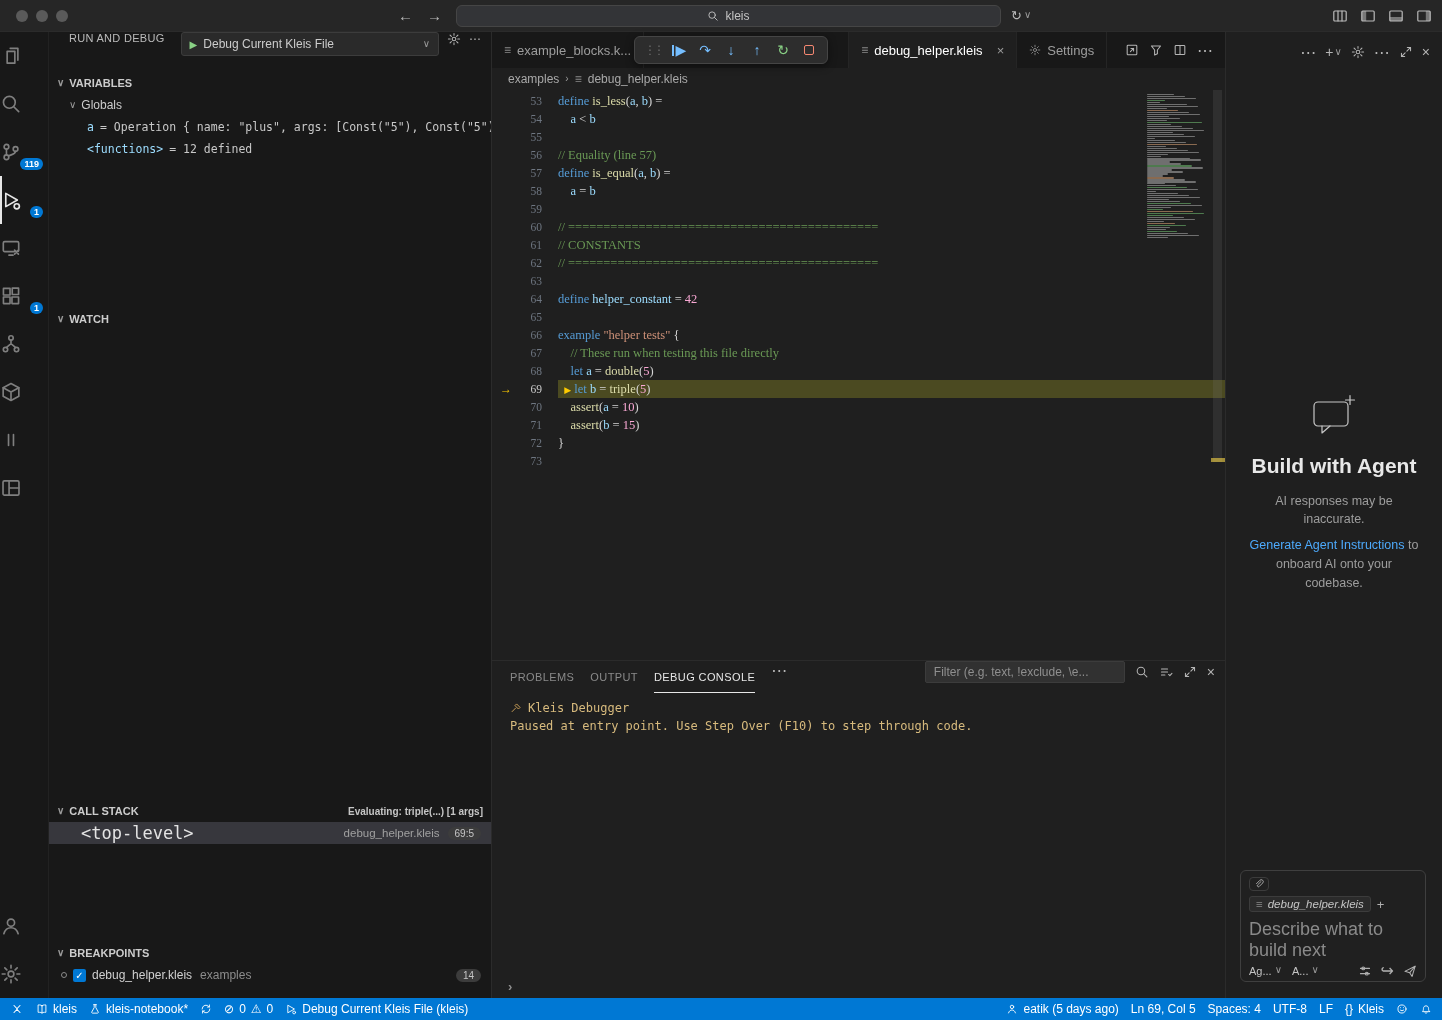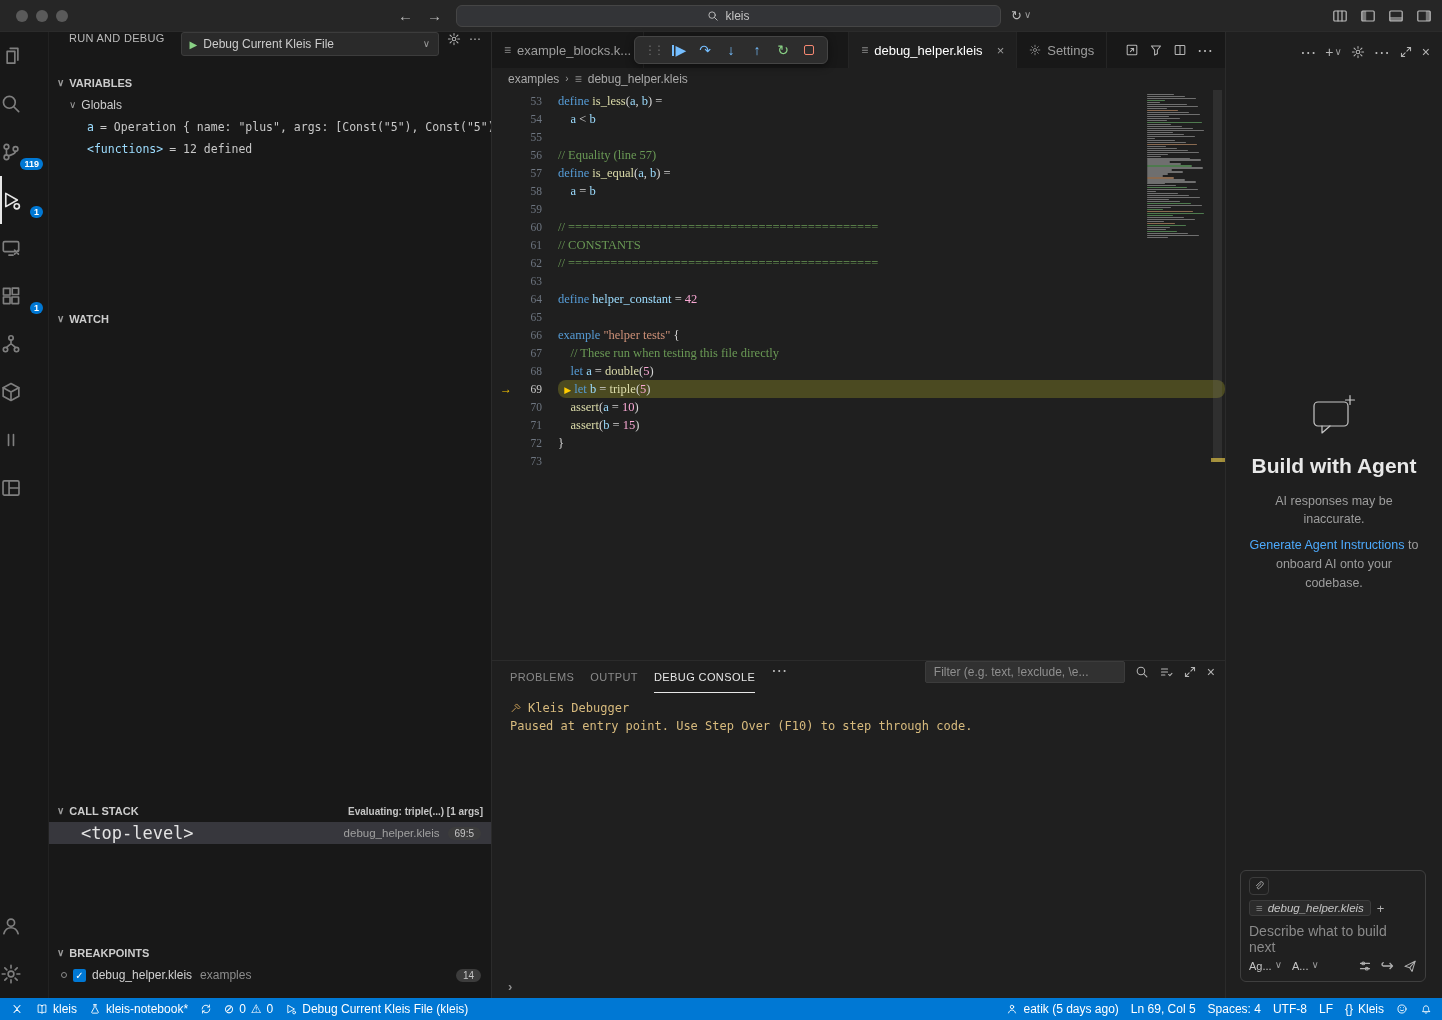--- a/index.html
+++ b/index.html
@@ -91,21 +91,21 @@
   .breadcrumbs .fic { color:#8a8a8a; }
 
   .editorbody { flex:1; position:relative; overflow:hidden; padding-top:2px; }
   .code-line { display:flex; height:18px; line-height:18px; white-space:pre;
     font-family:Liberation Serif, serif; font-size:12.5px; }
   .gutter { width:66px; flex:none; display:flex; align-items:center; justify-content:flex-end;
     padding-right:16px; position:relative; }
   .lnum { color:#6e7681; font-size:11.5px; }
   .dbg-arrow { position:absolute; left:8px; color:#ffcc00; font-weight:bold; font-size:12px; }
   .lcontent { flex:1; }
-  .code-line.current .lcontent { background:#4b4a21;border-radius:8px; }
+  .code-line.current .lcontent { background:#4b4a21; }
   .code-line.current .lnum { color:#cccccc; }
   .tk-kw{color:#569cd6} .tk-fn{color:#dcdcaa} .tk-va{color:#9cdcfe} .tk-nu{color:#f9a8d4}
   .tk-st{color:#ce9178} .tk-co{color:#6a9955} .tk-pl{color:#d4d4d4}
   .tk-mk{color:#ffcc00; font-size:9px;}
 
   .minimap { position:absolute; top:2px; right:16px; width:64px; background:#1f1f1f; padding:2px 2px; }
   .mm-row { height:1.2px; margin-bottom:0.8px; border-radius:1px; }
   .vscroll { position:absolute; top:0; right:0; width:14px; height:100%; }
   .vthumb { position:absolute; top:0; left:2px; width:9px; height:372px; background:rgba(121,121,121,.18); }
   .vmark { position:absolute; top:368px; left:0; width:100%; height:4px; background:rgba(230,200,70,.65); }
@@ -138,21 +138,21 @@
   .rb-link { color:#4daafc; cursor:pointer; }
   .chatbox { position:absolute; left:14px; right:16px; bottom:16px; height:112px; background:#202020;
     border:1px solid #3f3f3f; border-radius:6px; padding:6px 8px; display:flex; flex-direction:column; }
   .clip-btn { width:20px; height:18px; border:1px solid #3c3c3c; border-radius:4px; display:flex;
     align-items:center; justify-content:center; color:#b0b0b0; cursor:pointer; }
   .chip-row { display:flex; align-items:center; gap:6px; margin-top:5px; }
   .chip { display:flex; align-items:center; gap:5px; background:#2b2b2b; border:1px solid #3c3c3c;
     border-radius:3px; padding:1px 6px; font-size:11.5px; font-style:italic; color:#c5c5c5; cursor:pointer; }
   .chip .fic { font-style:normal; color:#8a8a8a; }
   .chip-add { color:#b0b0b0; font-size:13px; cursor:pointer; }
-  .chat-ph { margin-top:7px; font-size:14px; color:#8a8a8a; flex:1; cursor:text; }
+  .chat-ph { margin-top:7px; font-size:18px; color:#8a8a8a; flex:1; cursor:text; }
   .chat-bottom { display:flex; align-items:center; gap:10px; }
   .chat-sel { display:flex; align-items:center; gap:3px; font-size:11px; color:#c5c5c5; cursor:pointer; }
   .chat-icons { margin-left:auto; display:flex; align-items:center; gap:9px; color:#b0b0b0; }
 
   
   .statusbar { height:22px; background:#0078d4; display:flex; align-items:center; color:#ffffff;
     font-size:12px; flex:none; padding:0 4px; }
   .sb-item { display:flex; align-items:center; gap:5px; padding:0 6px; height:100%; cursor:pointer; white-space:nowrap; }
   .sb-right { margin-left:auto; display:flex; align-items:center; height:100%; }
 

